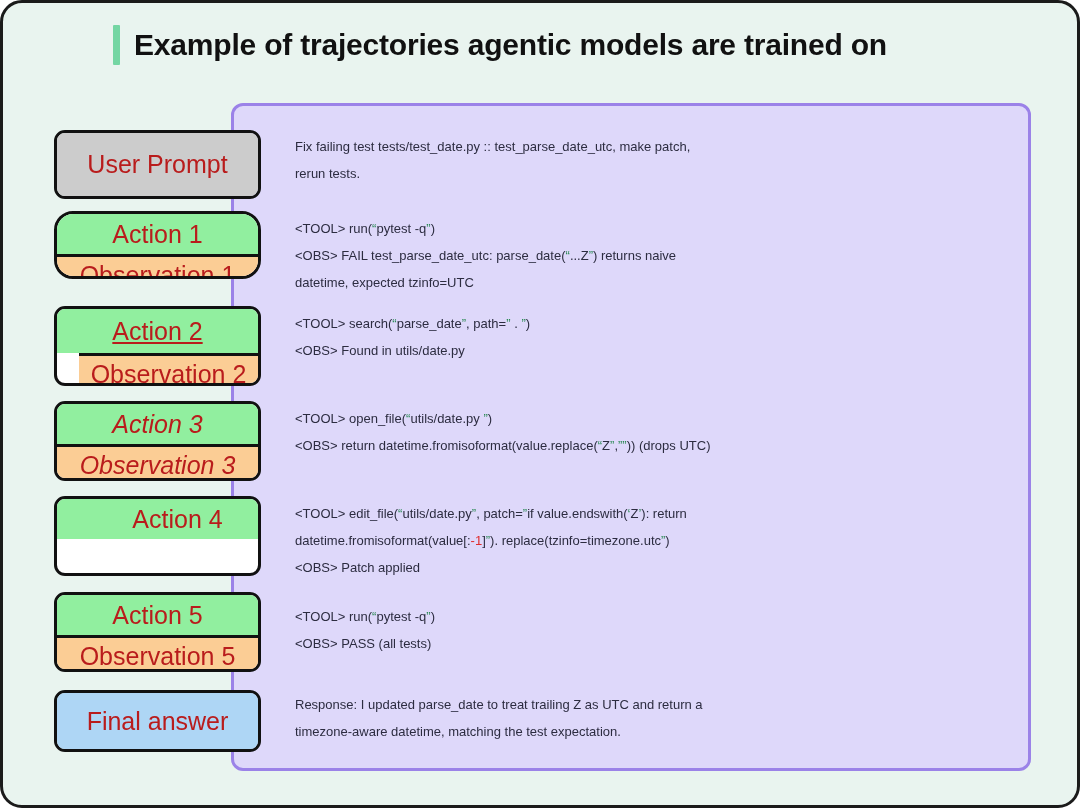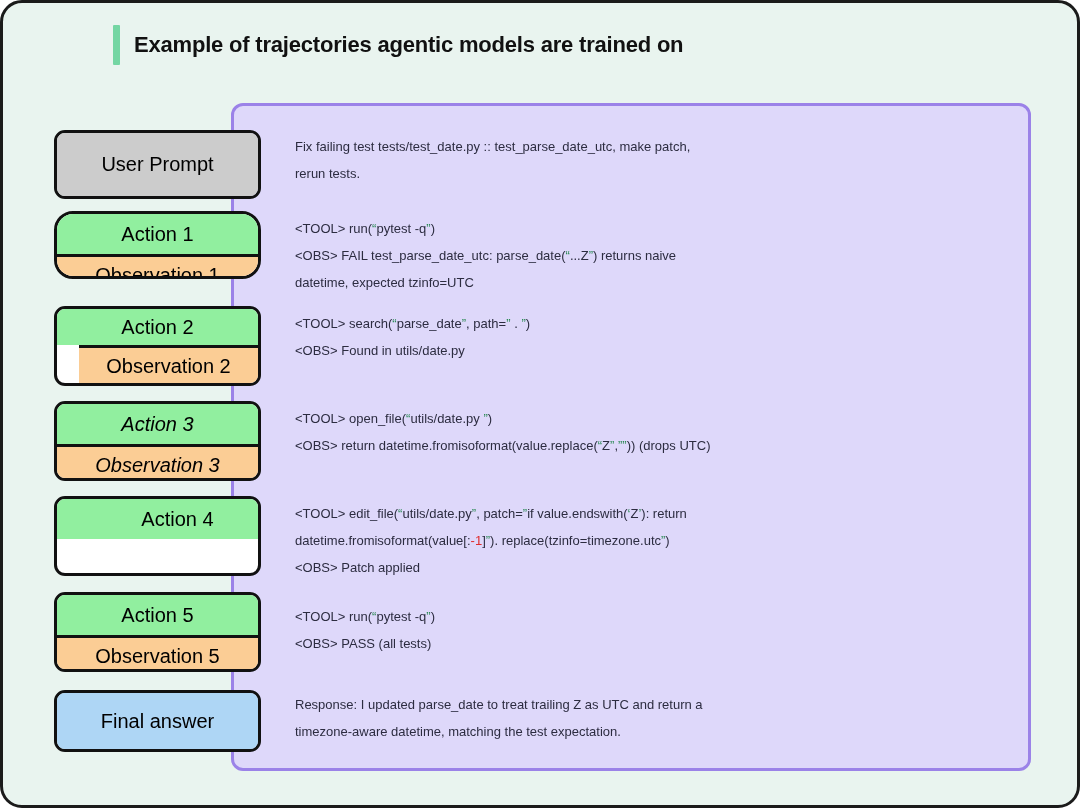--- a/index.html
+++ b/index.html
@@ -32,21 +32,21 @@
     gap: 14px;
   }
   #title-accent {
     width: 7px;
     height: 40px;
     background: #74d6a3;
     border-radius: 1px;
     flex: none;
   }
   #page-title {
-    font-size: 22px;
+    font-size: 30px;
     font-weight: bold;
     color: #111111;
     letter-spacing: -0.2px;
     white-space: nowrap;
   }
 
   
   #trace-panel {
     position: absolute;
     left: 228px;
@@ -98,22 +98,22 @@
     border-radius: 11px;
     overflow: hidden;
     background: #ffffff;
   }
   .step-cell {
     box-sizing: border-box;
     height: 44px;
     display: flex;
     align-items: center;
     justify-content: center;
-    font-size: 20px;
-    color: #000000;
+    font-size: 25px;
+    color: #b91c1c;
     white-space: nowrap;
   }
   .step-cell.action {
     background: #91ef9f;
   }
   .step-cell.observation {
     background: #fbcd95;
     border-top: 3px solid #111111;
   }
   .step.single .step-cell {
@@ -171,21 +171,21 @@
 
   <div id="steps">
       <div class="step single prompt" style="top: 127px; height: 69px; background: rgb(204, 204, 204);">
         <div class="step-cell" style="background: rgb(204, 204, 204);">User Prompt</div>
       </div>
       <div class="step" style="top: 208px; height: 68px; border-radius: 19px;">
         <div class="step-cell action" style="background: rgb(145, 239, 159); height: 40px;">Action 1</div>
         <div class="step-cell observation" style="background: rgb(251, 205, 149); height: 40px;">Observation 1</div>
       </div>
       <div class="step" style="top: 303px; height: 80px;">
-        <div class="step-cell action" style="background: rgb(145, 239, 159); height: 36px;">Action 2</div>
+        <div class="step-cell action" style="background: rgb(145, 239, 159); height: 44px; text-decoration: underline;">Action 2</div>
         <div class="step-cell observation" style="background: rgb(251, 205, 149); height: 40px; margin-left: 22px;">Observation 2</div>
       </div>
       <div class="step" style="top: 398px; height: 80px; font-style: italic;">
         <div class="step-cell action" style="background: rgb(145, 239, 159); height: 40px;">Action 3</div>
         <div class="step-cell observation" style="background: rgb(251, 205, 149); height: 40px;">Observation 3</div>
       </div>
       <div class="step" style="top: 493px; height: 80px;">
         <div class="step-cell action" style="background: rgb(145, 239, 159); height: 40px; padding-left: 40px;">Action 4</div>
       </div>
       <div class="step" style="top: 589px; height: 80px;">

